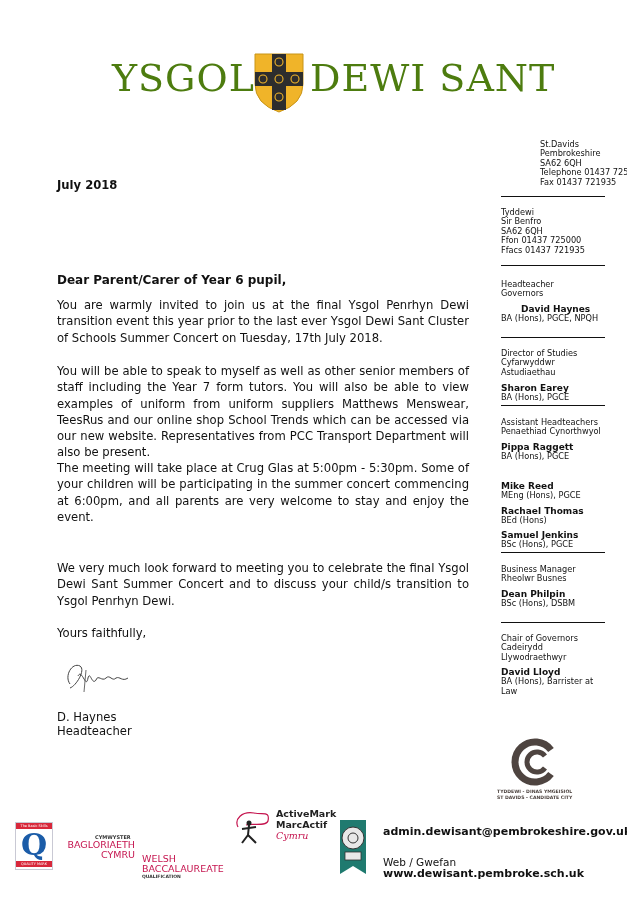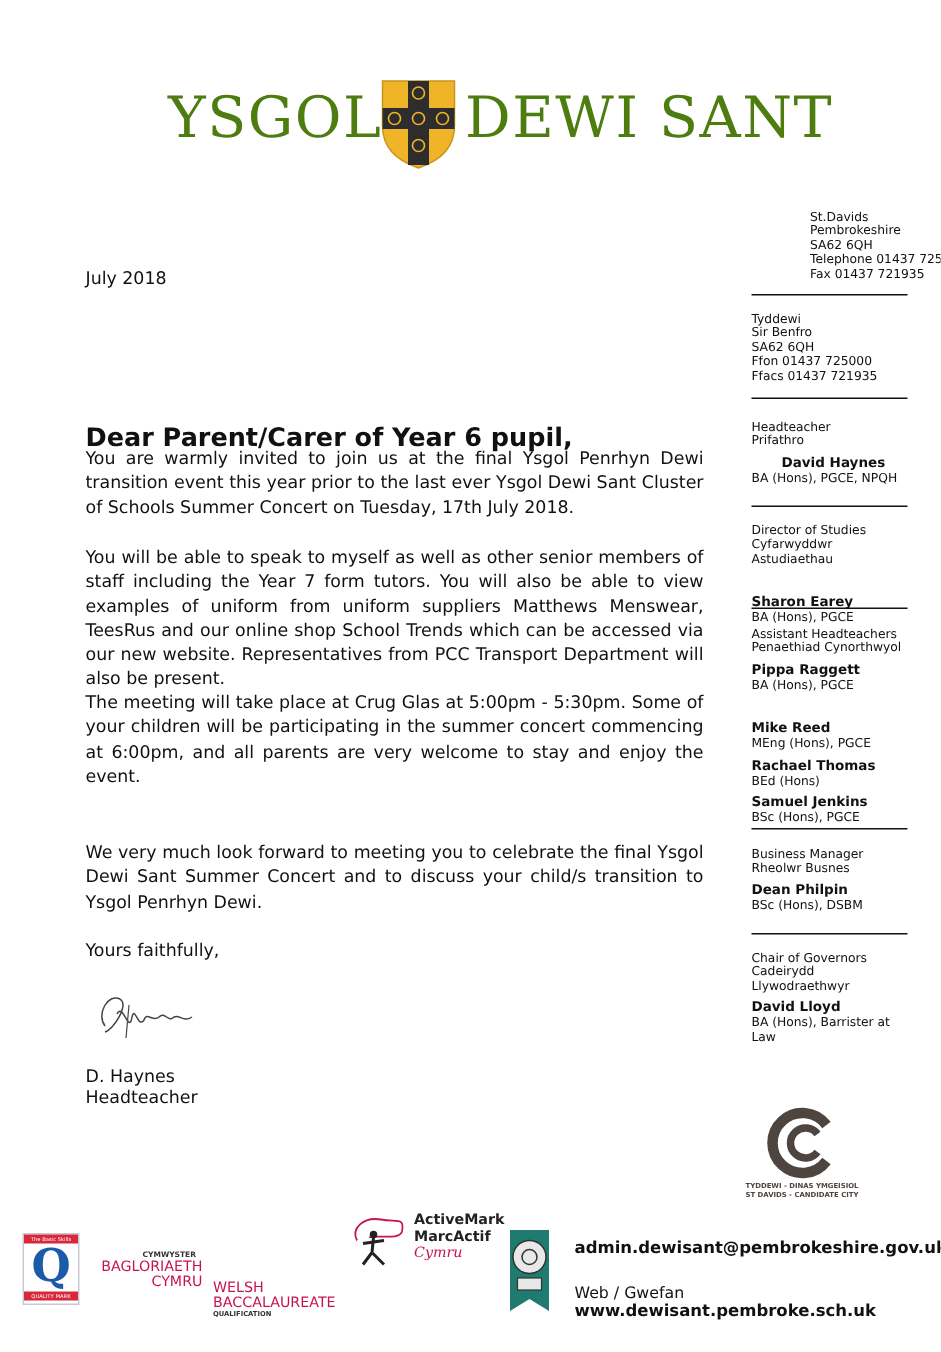--- a/index.html
+++ b/index.html
@@ -7,22 +7,22 @@
          font-family: "DejaVu Sans", sans-serif; color: #111; }
   .abs { position: absolute; }
 
   
   .logo-word { position: absolute; top: 58px; font-family: "DejaVu Serif", serif;
                font-size: 38px; color: #4d7c0f; letter-spacing: 1px; line-height: 40px; }
   .crest { position: absolute; left: 253px; top: 52px; width: 52px; height: 62px; }
 
   
   .letter { position: absolute; left: 57px; width: 412px; font-size: 11.6px; line-height: 16.3px; }
-  .date { top: 177px; font-weight: normal; }
-  .salutation { top: 284px; font-weight: bold; font-size: 17px; }
+  .date { top: 177px; font-weight: bold; }
+  .salutation { top: 272px; font-weight: bold; font-size: 12px; }
   .para { text-align: justify; margin: 0; }
   #p1 { top: 297px; }
   #p2 { top: 363px; }
   #p3 { top: 460px; }
   #p4 { top: 560px; }
   .closing { top: 625px; }
   .signature { position: absolute; left: 62px; top: 656px; width: 80px; height: 40px; }
   .signer { top: 710px; line-height: 14px; }
 
   
@@ -83,30 +83,30 @@
   <div>Tyddewi</div>
   <div>Sir Benfro</div>
   <div>SA62 6QH</div>
   <div>Ffon 01437 725000</div>
   <div>Ffacs 01437 721935</div>
 </div>
 <div class="rule" style="top:265px;"></div>
 
 <div class="rcol" style="top:280px;">
   <div>Headteacher</div>
-  <div>Prifathro</div>
+  <div>Governors</div>
   <div class="name" style="margin-top:5px;padding-left:20px;">David Haynes</div>
   <div>BA (Hons), PGCE, NPQH</div>
 </div>
 <div class="rule" style="top:337px;"></div>
 
 <div class="rcol" style="top:349px;">
   <div>Director of Studies</div>
   <div>Cyfarwyddwr Astudiaethau</div>
-  <div class="name" style="margin-top:20px;">Sharon Earey</div>
+  <div class="name" style="margin-top:6px;">Sharon Earey</div>
   <div>BA (Hons), PGCE</div>
 </div>
 <div class="rule" style="top:405px;"></div>
 
 <div class="rcol" style="top:418px;">
   <div>Assistant Headteachers</div>
   <div>Penaethiad Cynorthwyol</div>
   <div class="name" style="margin-top:5px;">Pippa Raggett</div>
   <div>BA (Hons), PGCE</div>
   <div class="name" style="margin-top:20px;">Mike Reed</div>

